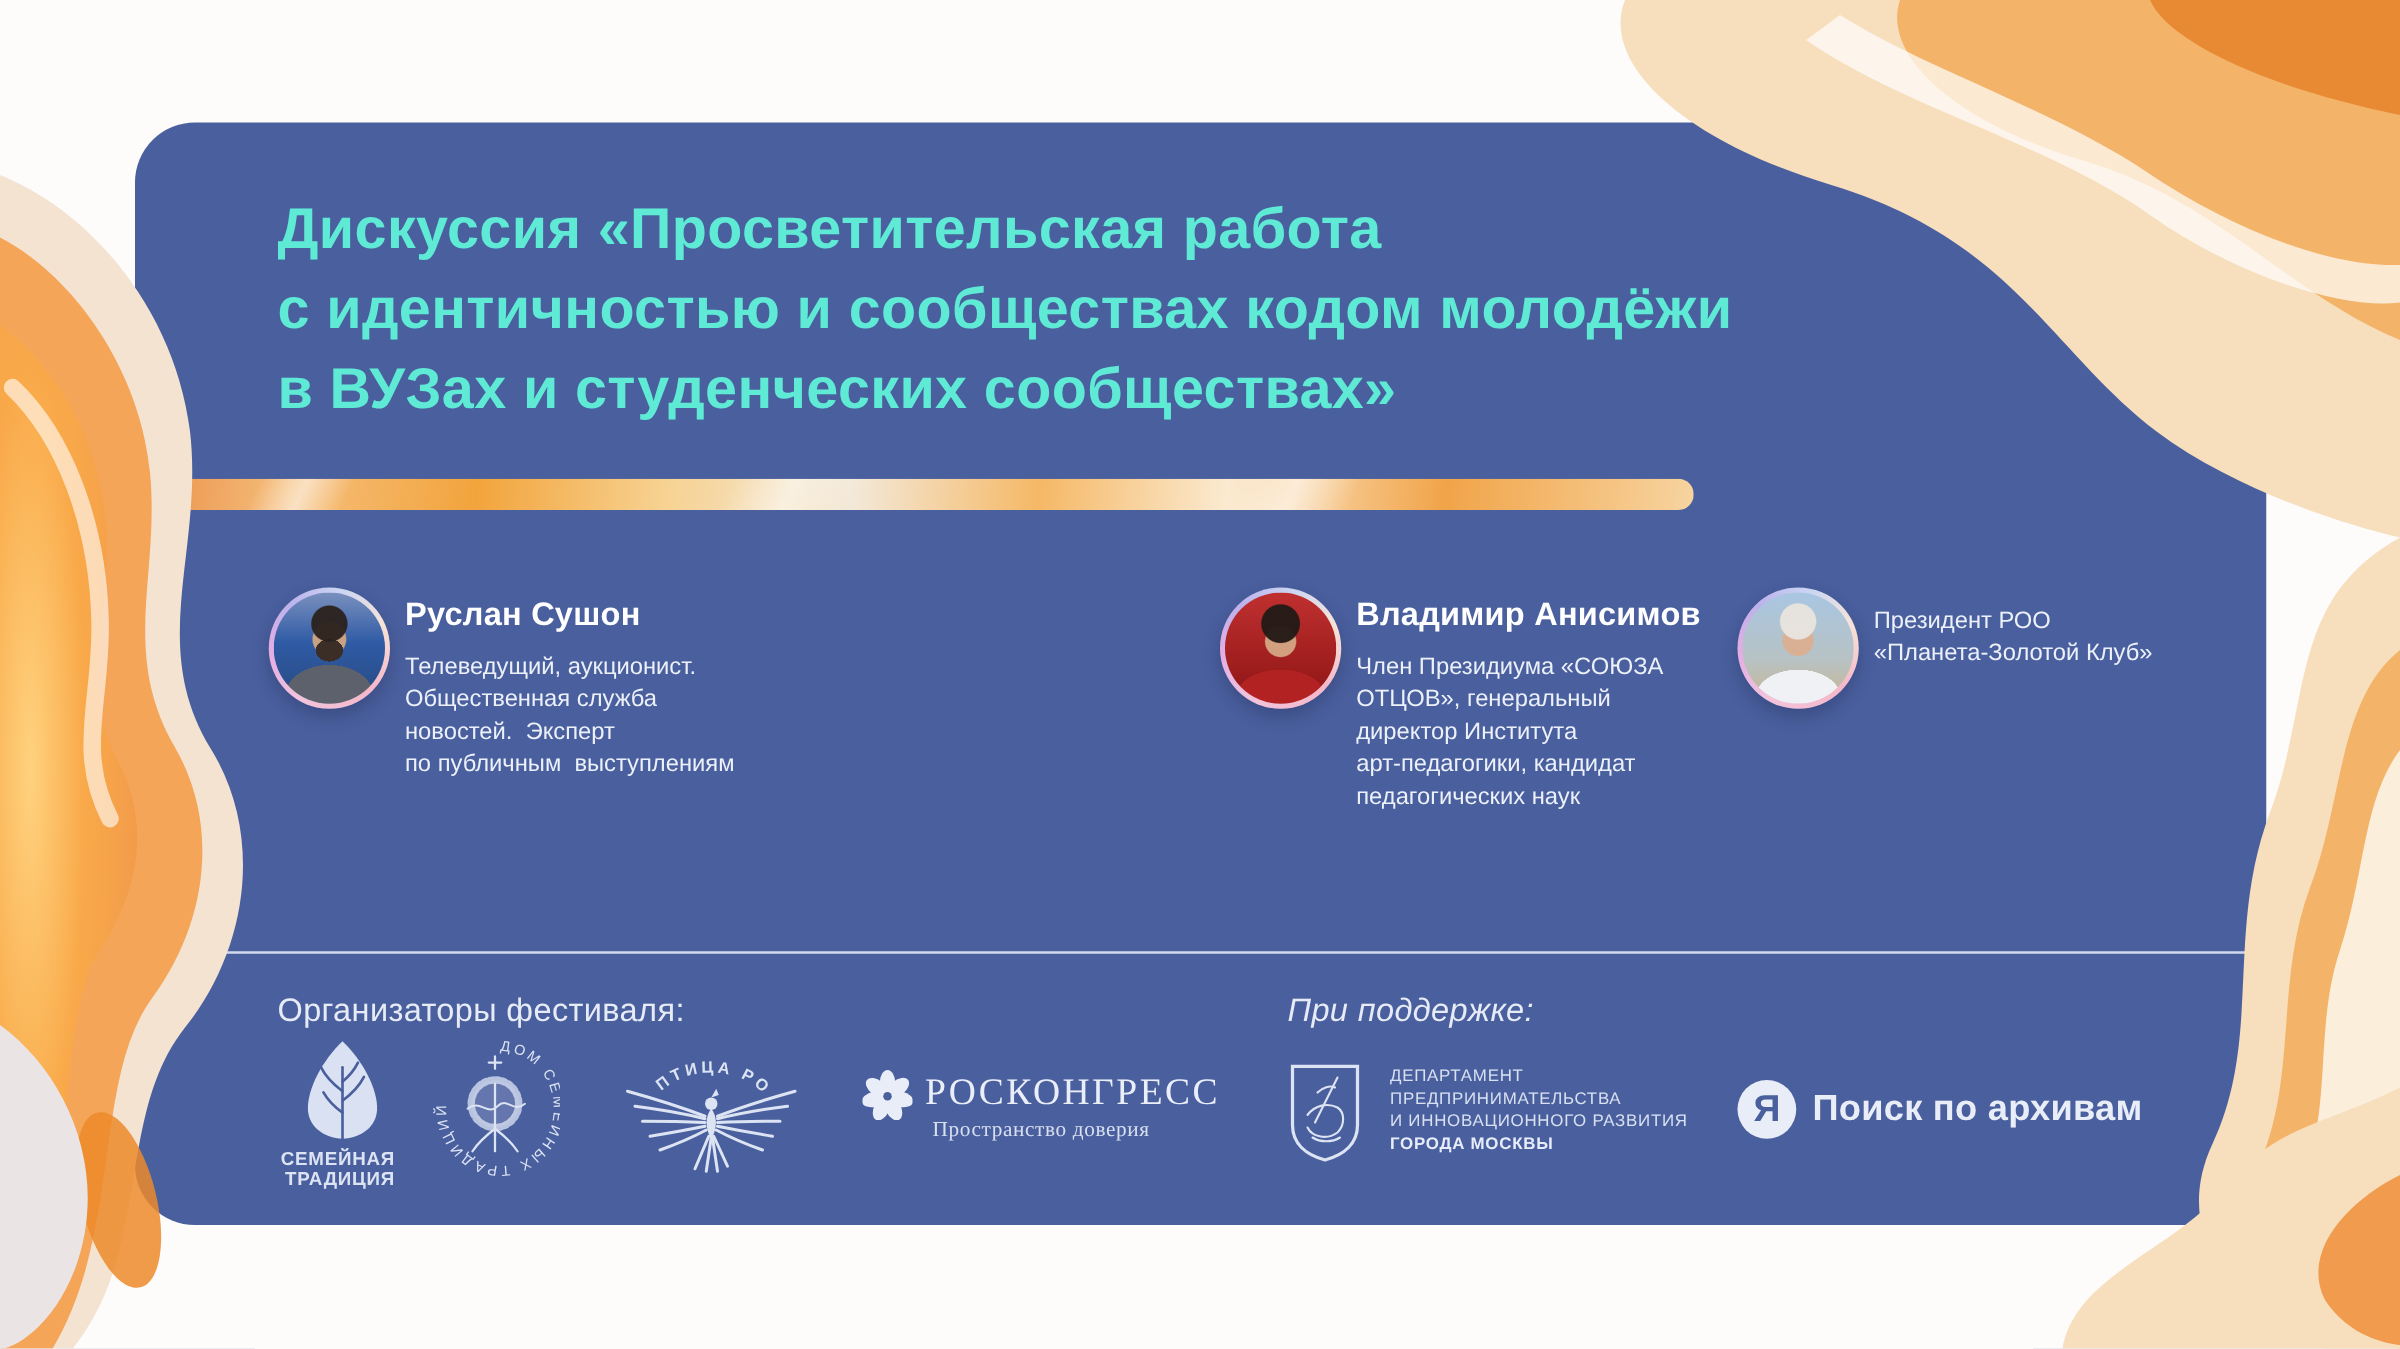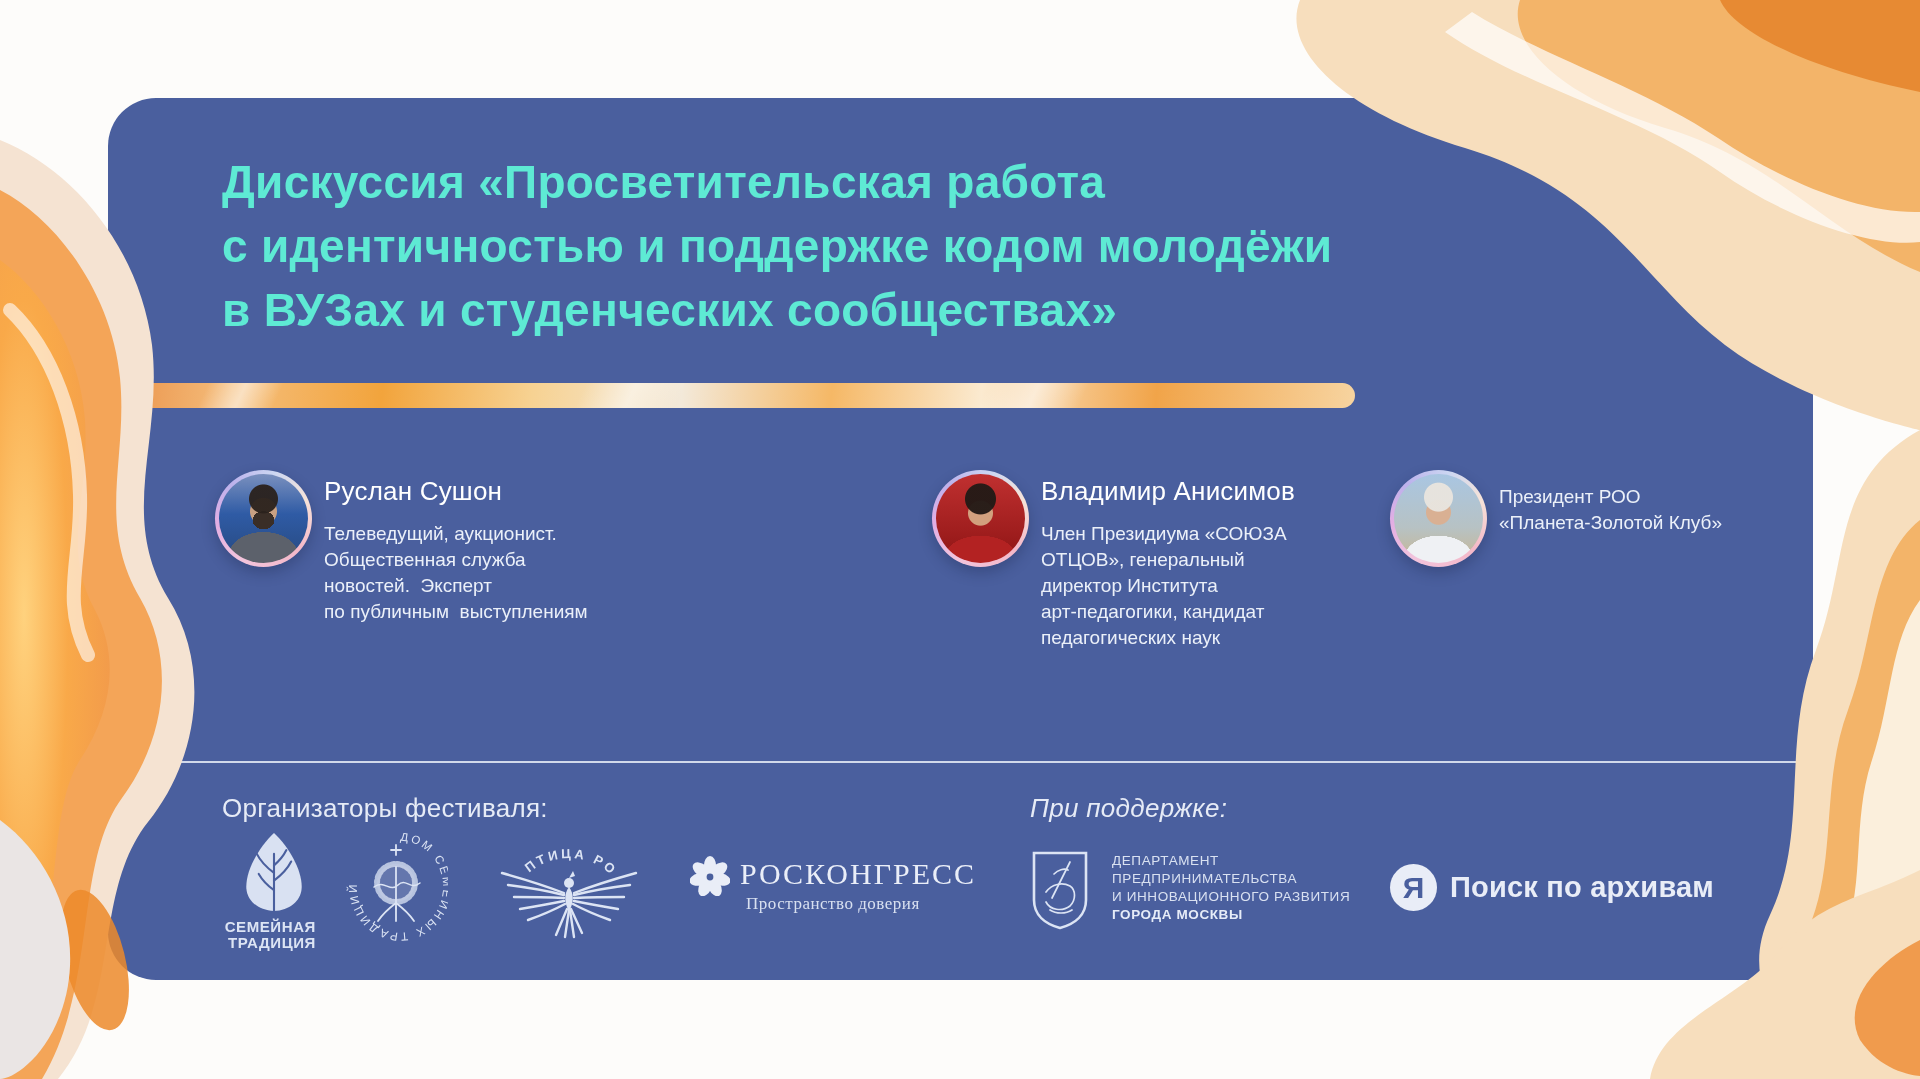--- a/index.html
+++ b/index.html
@@ -44,21 +44,21 @@
   .photo.p3{background:
       radial-gradient(circle at 50% 28%, rgba(36,26,22,.97) 0 15px, rgba(36,26,22,0) 16px),
       radial-gradient(circle at 50% 44%, #D2A07E 0 12px, rgba(210,160,126,0) 13px),
       radial-gradient(ellipse 36px 22px at 50% 94%, #B32222 0 99%, rgba(179,34,34,0) 100%),
       linear-gradient(180deg,#C03030 0%,#8E1414 100%);}
   .photo.p4{background:
       radial-gradient(circle at 50% 26%, rgba(232,228,222,.97) 0 14px, rgba(232,228,222,0) 15px),
       radial-gradient(circle at 50% 43%, #D9B093 0 12px, rgba(217,176,147,0) 13px),
       radial-gradient(ellipse 34px 22px at 50% 94%, #EFF1F4 0 99%, rgba(239,241,244,0) 100%),
       linear-gradient(180deg,#A9C6E2 0%,#B7C2C4 60%,#C9B691 100%);}
-  .sp-name{margin-top:6px;font-size:26px;font-weight:400;color:#FFFFFF;letter-spacing:.2px;}
+  .sp-name{margin-top:6px;font-size:26px;font-weight:700;color:#FFFFFF;letter-spacing:.2px;}
   .sp-desc{margin-top:14px;font-size:19px;line-height:26px;color:#EBF0F9;white-space:pre-wrap;
            width:300px;}
   
   .divider{position:absolute;left:0;top:663px;width:1705px;height:2px;background:rgba(233,238,248,.85);}
   .footer-label{position:absolute;top:695px;font-size:26px;color:#E6EBF6;letter-spacing:.3px;}
   .lbl-org{left:114px;} .lbl-sup{left:922px;font-style:italic;}
   .logo{position:absolute;color:#DCE4F4;}
   .logo-tree{left:104px;top:733px;width:104px;text-align:right;}
   .tree-caption{margin-top:2px;font-size:15px;font-weight:700;line-height:16px;letter-spacing:.6px;}
   .logo-emblem{left:236px;top:727px;}
@@ -79,41 +79,41 @@
 </style>
 </head>
 <body>
 
 <div class="stage">
 
   <div class="card">
 
     <div class="title">
       <div>Дискуссия «Просветительская работа</div>
-      <div>с идентичностью и поддержке кодом молодёжи</div>
+      <div>с идентичностью и сообществах кодом молодёжи</div>
       <div>в ВУЗах и студенческих сообществах»</div>
     </div>
 
     <div class="bar"></div>
 
     <div class="speaker" style="left:107px">
       <div class="photo-ring">
         <div class="photo p1"></div>
       </div>
       <div class="sp-text">
         <div class="sp-name">Руслан Сушон</div>
         <div class="sp-desc">Телеведущий, аукционист.
 Общественная служба
 новостей.  Эксперт
 по публичным  выступлениям</div>
       </div>
     </div>
 
 
-    <div class="speaker" style="left:824px">
+    <div class="speaker" style="left:868px">
       <div class="photo-ring">
         <div class="photo p3"></div>
       </div>
       <div class="sp-text">
         <div class="sp-name">Владимир Анисимов</div>
         <div class="sp-desc">Член Президиума «СОЮЗА
 ОТЦОВ», генеральный
 директор Института
 арт-педагогики, кандидат
 педагогических наук</div>

